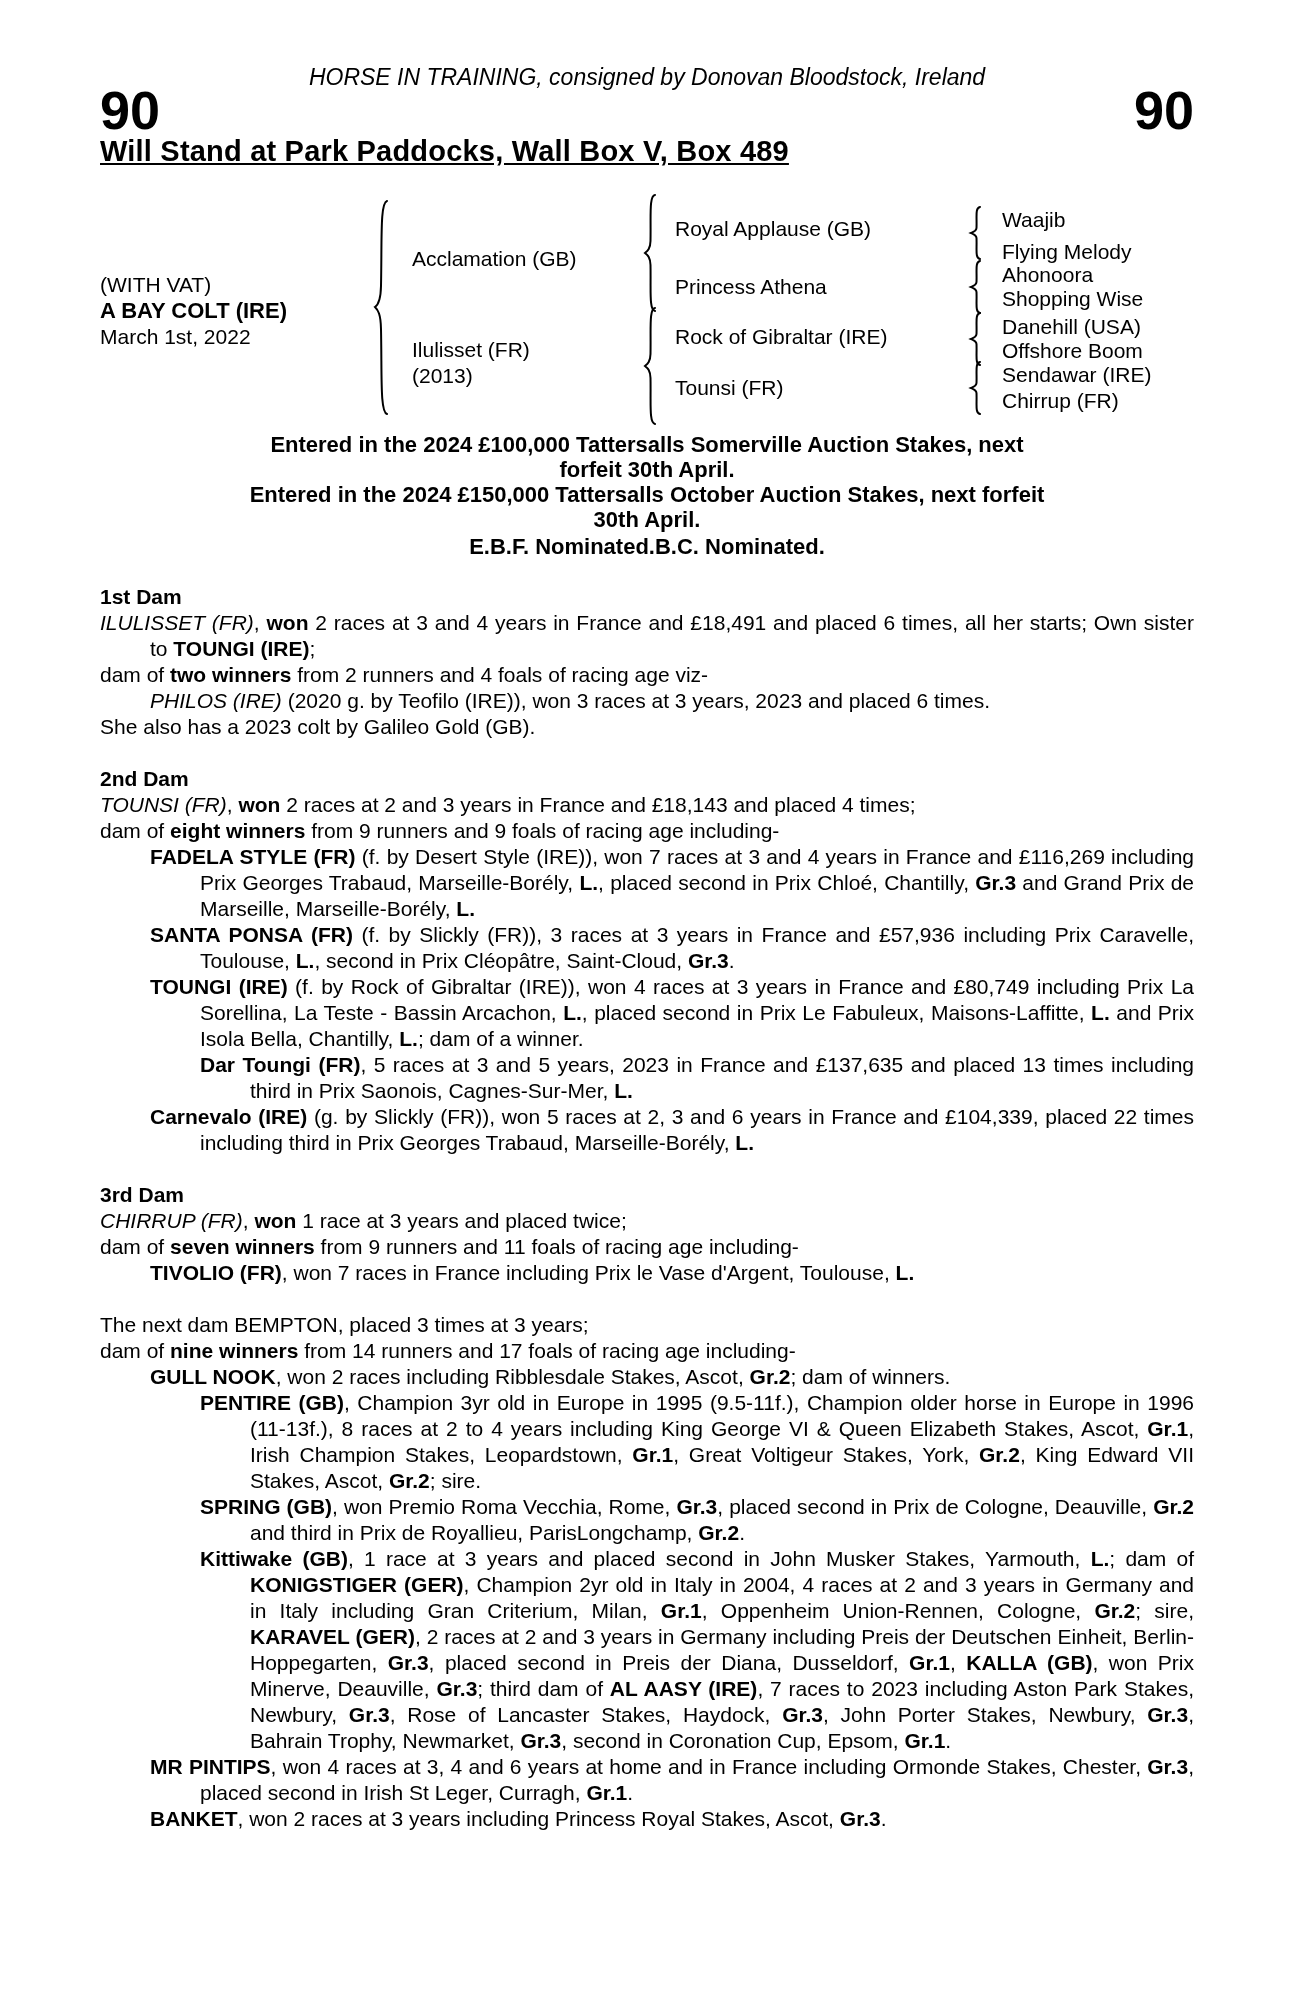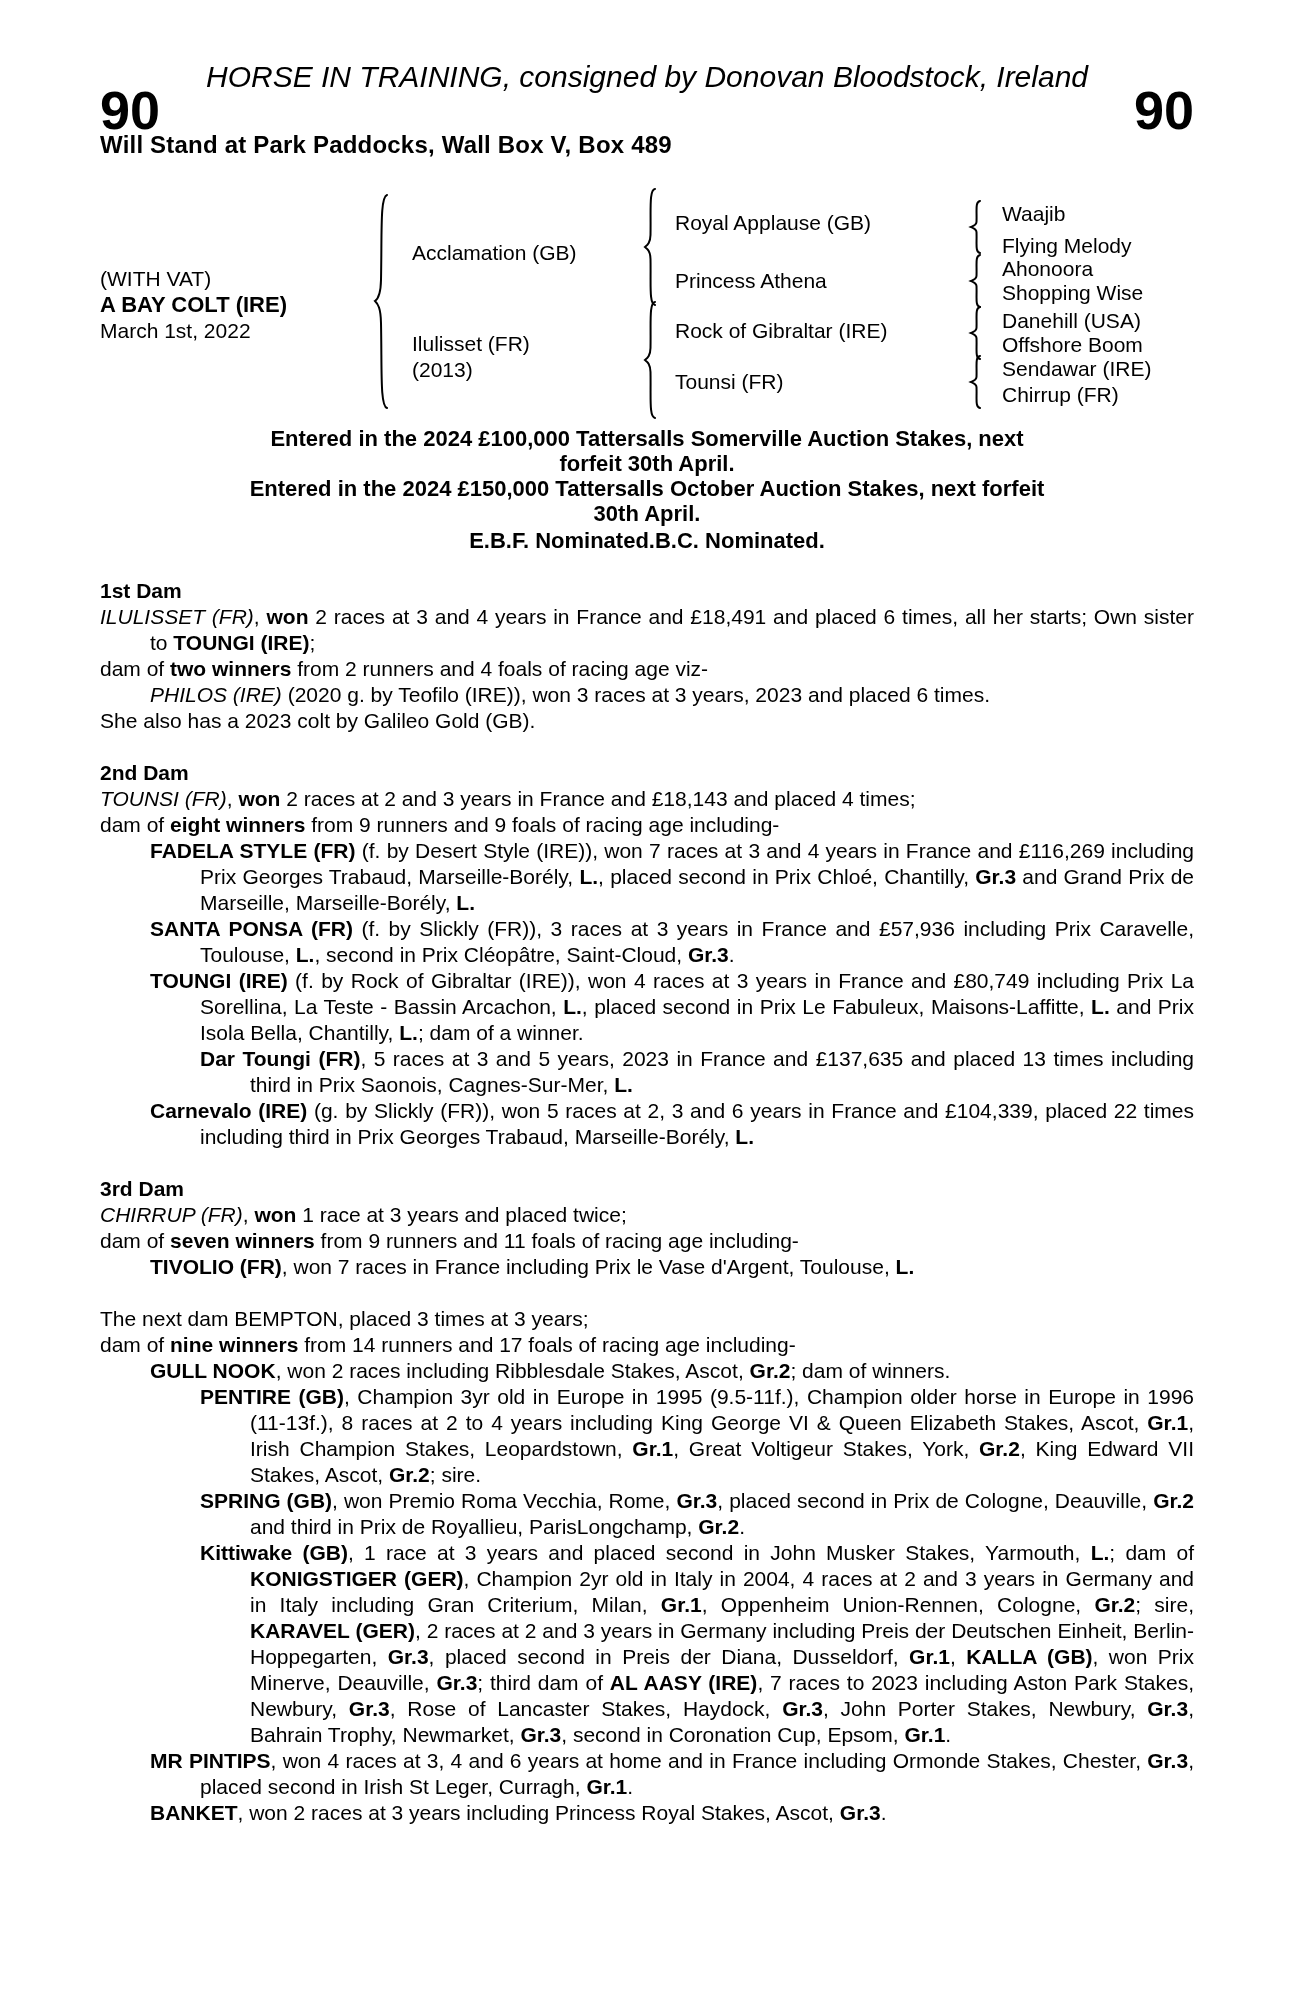--- a/index.html
+++ b/index.html
@@ -1,25 +1,25 @@
 <!DOCTYPE html>
 <html><head>
 <meta charset="utf-8">
 <style>
   html,body{margin:0;padding:0;background:#ffffff;}
   body{width:1314px;height:2000px;overflow:hidden;
        font-family:"Liberation Sans",sans-serif;color:#000;}
   .page{width:1314px;height:2000px;box-sizing:border-box;
         padding:64px 120px 0 100px;}
-  .title{font-style:italic;font-size:30px;line-height:26px;text-align:center;}
+  .title{font-style:italic;font-size:23px;line-height:26px;text-align:center;}
   .lotrow{display:flex;justify-content:space-between;align-items:flex-start;
           height:42px;margin-top:0;}
   .lot{font-size:54px;line-height:40px;font-weight:bold;}
-  .stand{font-size:24px;line-height:26px;font-weight:bold;margin-top:0;
-         letter-spacing:0.2px;}
+  .stand{font-size:29px;line-height:26px;font-weight:bold;margin-top:6px;
+         letter-spacing:0.2px;text-decoration:underline;}
   
   .ped{position:relative;height:250px;margin-top:8px;font-size:21px;}
   .ped div{position:absolute;white-space:nowrap;line-height:26px;}
   .ped .horse-name{font-weight:bold;font-size:22px;}
   .brace{position:absolute;}
   .brace path{stroke:#000;stroke-width:2;fill:none;stroke-linecap:round;}
   
   .entered{margin-top:10px;}
   .entered .eline{font-size:22px;line-height:25px;font-weight:bold;
                   text-align:center;}

